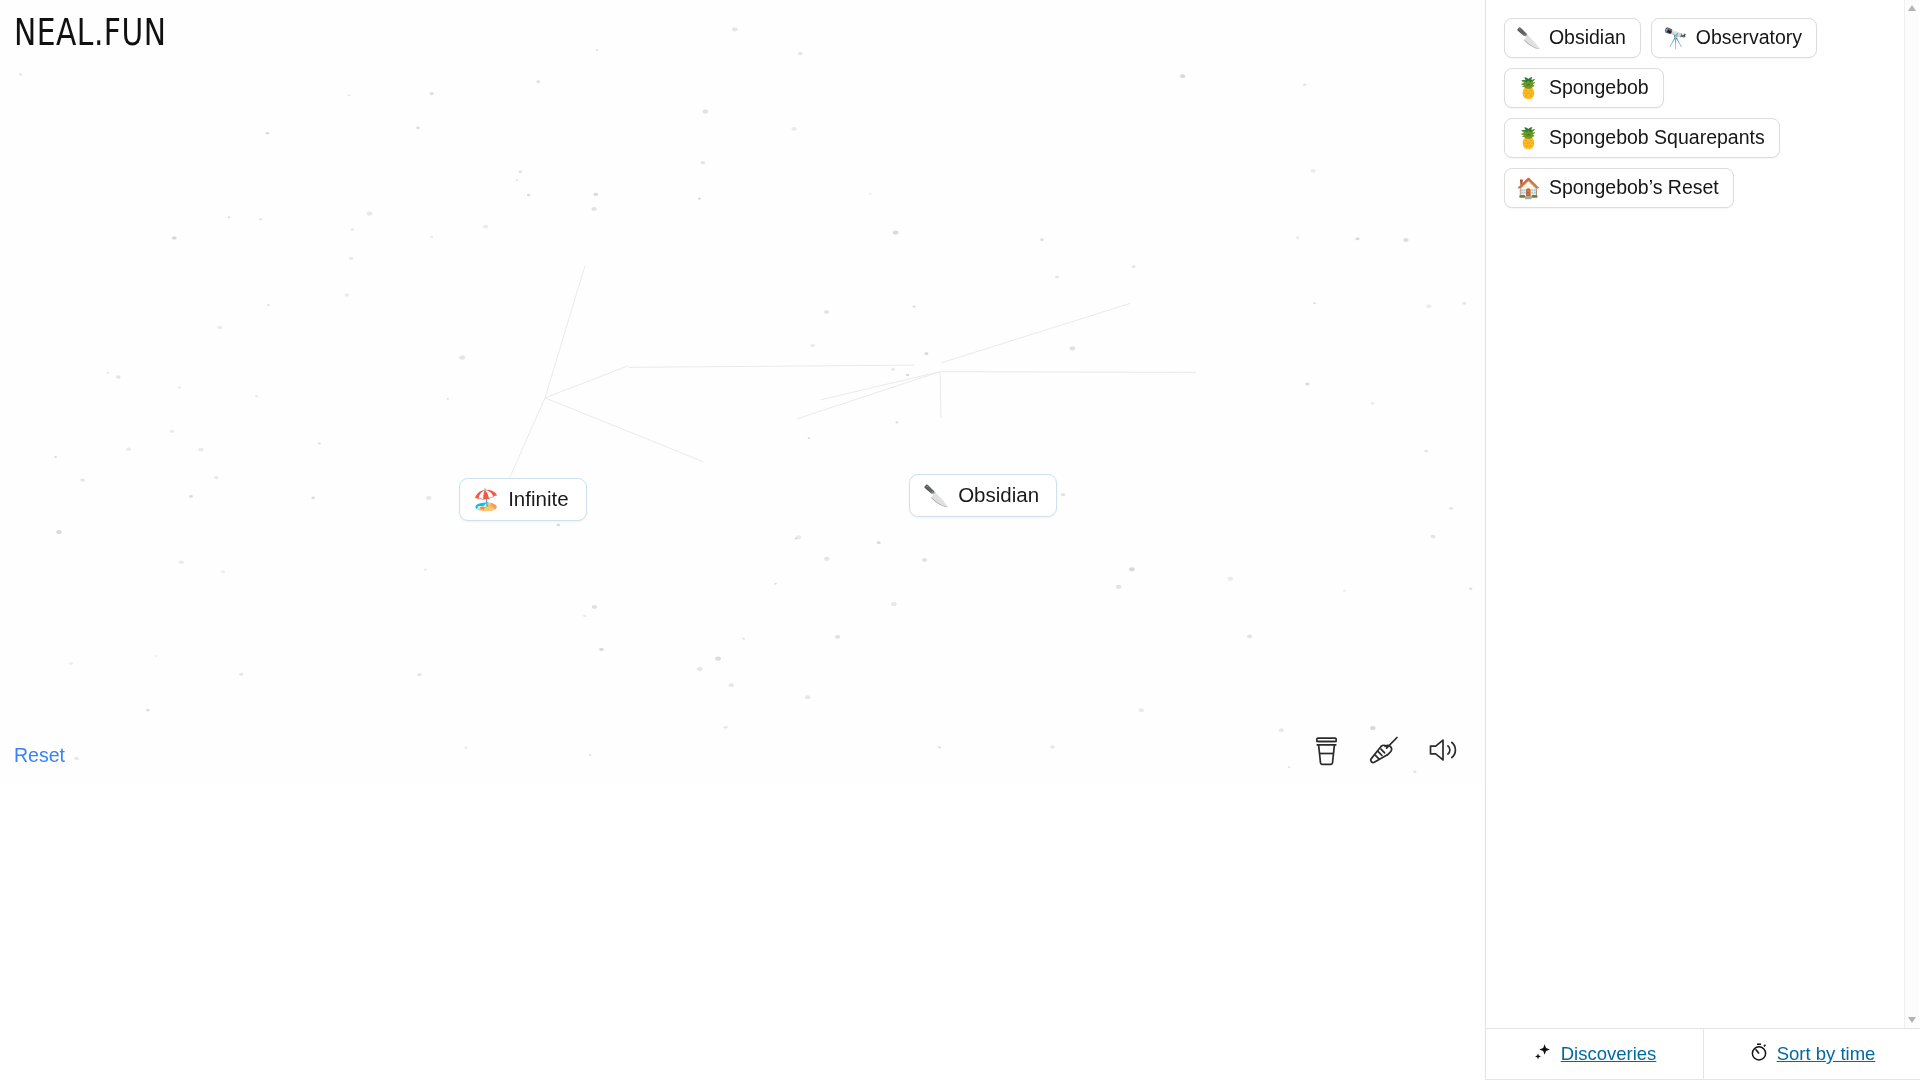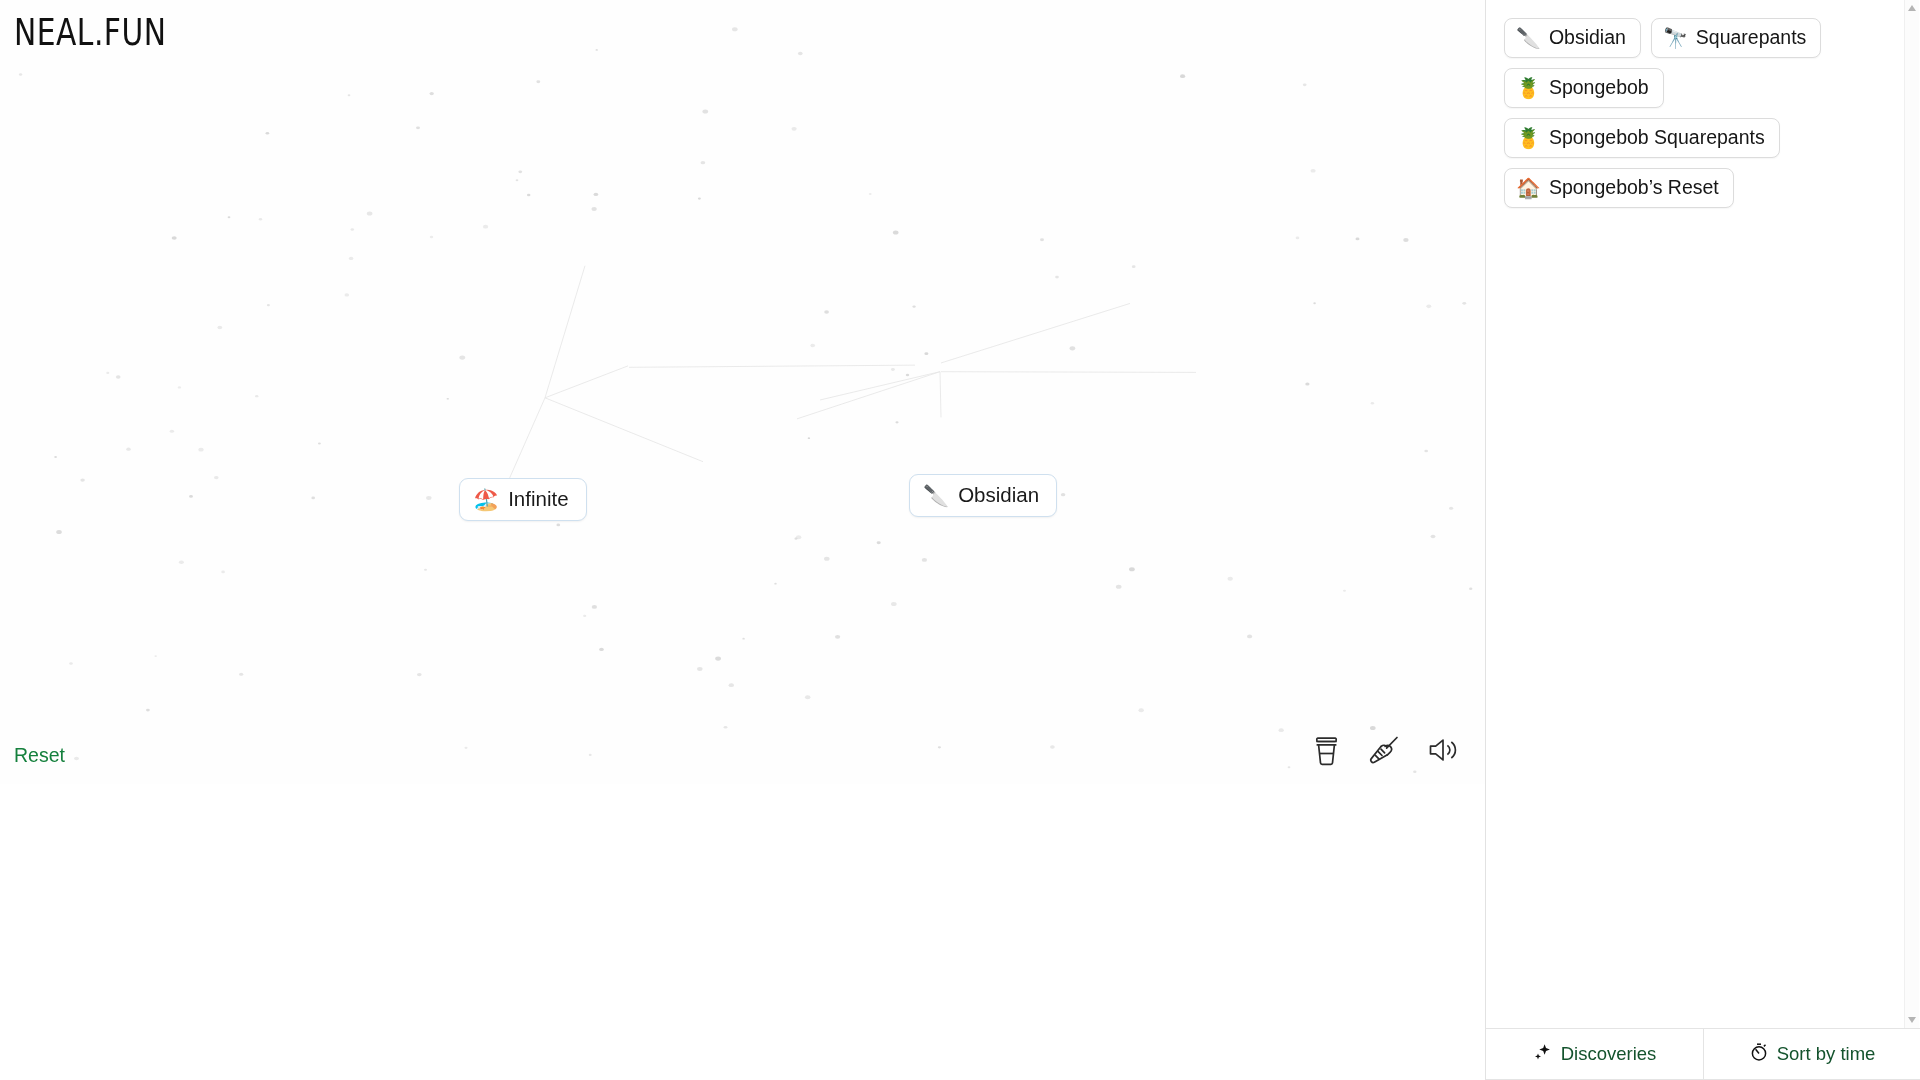--- a/index.html
+++ b/index.html
@@ -54,21 +54,21 @@
     border: 1px solid #cfe0ef;
     border-radius: 9px;
     box-shadow: 0 1px 2px rgba(0,0,0,0.055);
     font-size: 20.5px; color: #1a1a1a;
     white-space: nowrap; cursor: grab;
   }
   .node .emo { font-size: 21px; line-height: 1; display: inline-block; }
 
   .reset {
     position: absolute; left: 14px; bottom: 17px;
-    font-size: 19.5px; color: #15803d; cursor: pointer;
+    font-size: 19.5px; color: #3b82f6; cursor: pointer;
   }
 
   .toolicons {
     position: absolute; right: 26px; bottom: 14px;
     display: flex; align-items: center; gap: 26px;
   }
   .toolicons .ti { cursor: pointer; display: block; }
 
   
   #sidebar {
@@ -107,22 +107,23 @@
   #vscroll .down { bottom: 5px; border-left: 4.5px solid transparent; border-right: 4.5px solid transparent; border-top: 6px solid #b4b4b4; }
 
   #tabbar {
     flex: 0 0 auto; display: flex;
     border-top: 1px solid #e4e4e4; border-bottom: 1px solid #e4e4e4;
     height: 52px;
   }
   .tab {
     flex: 1 1 50%;
     display: flex; align-items: center; justify-content: center; gap: 8px;
-    font-size: 18.5px; color: #14532d; cursor: pointer;
-    background: #fff;
+    font-size: 18.5px; color: #0369a1; cursor: pointer;
+    background: #fff;
+    text-decoration: underline;
   }
   .tab + .tab { border-left: 1px solid #e4e4e4; }
 
   #searchbar {
     flex: 0 0 auto; height: 57px;
     display: flex; align-items: center; gap: 14px;
     padding: 0 18px 0 17px;
     background: #fff;
   }
   #searchbar .sv { flex: 1 1 auto; font-size: 21px; color: #111; }
@@ -315,21 +316,21 @@
   </div>
 
   <div id="sidebar">
 
     <div id="itemlist">
       <div id="pills" style="display:contents"><div class="pill">
             <span class="emo">🔪</span>
             <span>Obsidian</span>
           </div><div class="pill">
             <span class="emo">🔭</span>
-            <span>Squarepants</span>
+            <span>Observatory</span>
           </div><div class="pill">
             <span class="emo">🍍</span>
             <span>Spongebob</span>
           </div><div class="pill">
             <span class="emo">🍍</span>
             <span>Spongebob Squarepants</span>
           </div><div class="pill">
             <span class="emo">🏠</span>
             <span>Spongebob’s Reset</span>
           </div></div>

